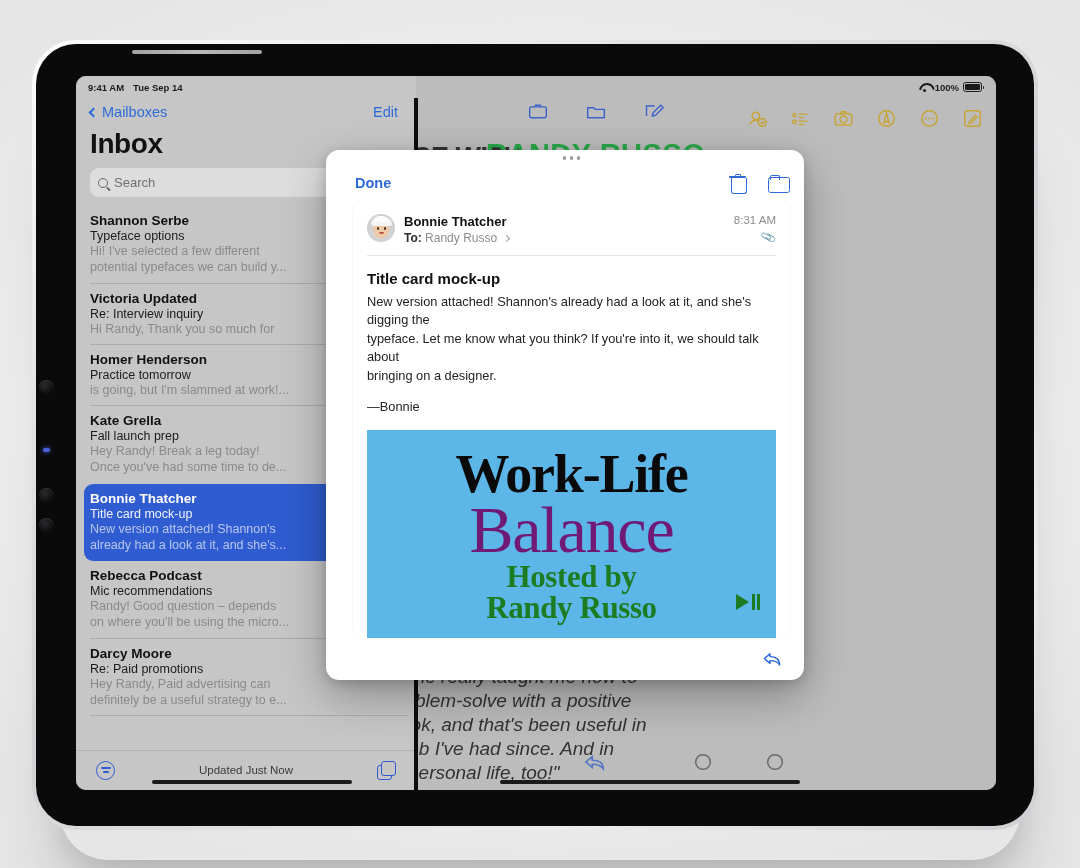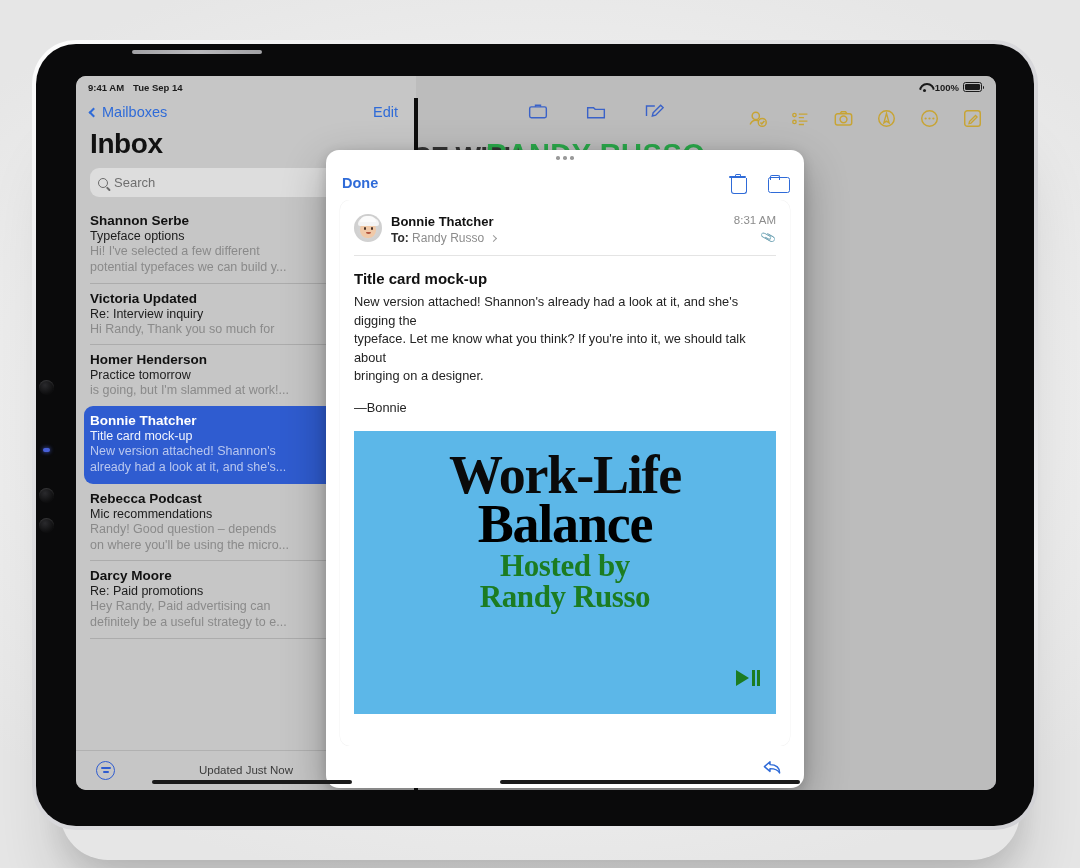--- a/index.html
+++ b/index.html
@@ -272,24 +272,24 @@
   
   #chair { position:absolute; left:150px; top:122px; width:86px; height:190px; }
   #chair .leg-l { position:absolute; left:8px; top:26px; width:9px; height:164px; background:#2aa84a; transform:skewX(-4deg); }
   #chair .leg-r { position:absolute; left:64px; top:0px; width:10px; height:190px; background:#2aa84a; transform:skewX(5deg); }
   #chair .rung { position:absolute; left:6px; width:66px; height:8px; background:#111; }
   #chair .seat { position:absolute; left:4px; top:46px; width:72px; height:9px; background:#111; }
   #chair .back { position:absolute; left:18px; top:0px; width:54px; height:9px; background:#111; transform:rotate(-6deg); }
 
   
   #modal {
-    position:absolute; left:250px; top:74px; width:478px; height:638px;
+    position:absolute; left:250px; top:74px; width:478px; height:530px;
     background:#fff; border-radius:13px; z-index:30;
     box-shadow:0 16px 44px rgba(0,0,0,.30), 0 3px 12px rgba(0,0,0,.16);
-    display:flex; flex-direction:column; overflow:hidden;
+    display:flex; flex-direction:column; overflow:hidden;padding-left:13px;
   }
   #grabber {
     height:16px; display:flex; align-items:center; justify-content:center; flex:none;
   }
   #grabber .dots { display:flex; gap:3.5px; }
   #grabber .dots i { width:3.5px; height:3.5px; border-radius:50%; background:#9a9a9a; }
   #modal-bar {
     height:34px; display:flex; align-items:center; padding:0 16px; flex:none;
   }
   #done-btn { color:#2f6bd8; font-size:14.5px; font-weight:600; cursor:pointer; }
@@ -368,21 +368,21 @@
   #podcast {
     margin:16px 14px 0 14px; height:283px; background:#5cb7e8; position:relative;
     font-family:"Liberation Serif", serif;
   }
   #pc-inner { position:absolute; inset:0; padding:14px 18px 10px 18px; text-align:center; }
   #pc-t1 {
     font-size:54px; font-weight:bold; color:#0a0a0a; line-height:.92;
     letter-spacing:-1.2px; margin-top:6px;
   }
   #pc-t2 {
-    font-size:54px; font-weight:bold; color:#000000; line-height:.92;
+    font-size:66px; font-weight:normal; color:#701a75; line-height:.92;
     letter-spacing:-1.2px;
   }
   #pc-t3 {
     font-size:31px; font-weight:bold; color:#0a0a0a; line-height:1.0;
     margin-top:12px; letter-spacing:-.4px;
   }
   #pc-t4 {
     font-size:31px; font-weight:bold; color:#1c7c22; line-height:1.0; letter-spacing:-.4px;
   }
   #pc-t5 {
@@ -483,20 +483,31 @@
             </div>
             <div class="mail-row">
               <div class="mr-top">
                 <span class="mr-name">Homer Henderson</span>
                 <span class="mr-time">9:12 AM</span>
               </div>
               <div class="mr-subj">
                 <span>Practice tomorrow</span>
               </div>
               <div class="mr-prev">is going, but I'm slammed at work!...</div>
+            </div>
+            <div class="mail-row">
+              <div class="mr-top">
+                <span class="mr-name">Kate Grella</span>
+                <span class="mr-time">8:40 AM</span>
+              </div>
+              <div class="mr-subj">
+                <span>Fall launch prep</span>
+              </div>
+              <div class="mr-prev">Hey Randy! Break a leg today!</div>
+              <div class="mr-prev">Once you've had some time to de...</div>
             </div>
             <div class="mail-row sel">
               <div class="mr-top">
                 <span class="mr-name">Bonnie Thatcher</span>
                 <span class="mr-time">8:31 AM</span>
               </div>
               <div class="mr-subj">
                 <span>Title card mock-up</span>
                 <span class="clip">📎</span>
               </div>

